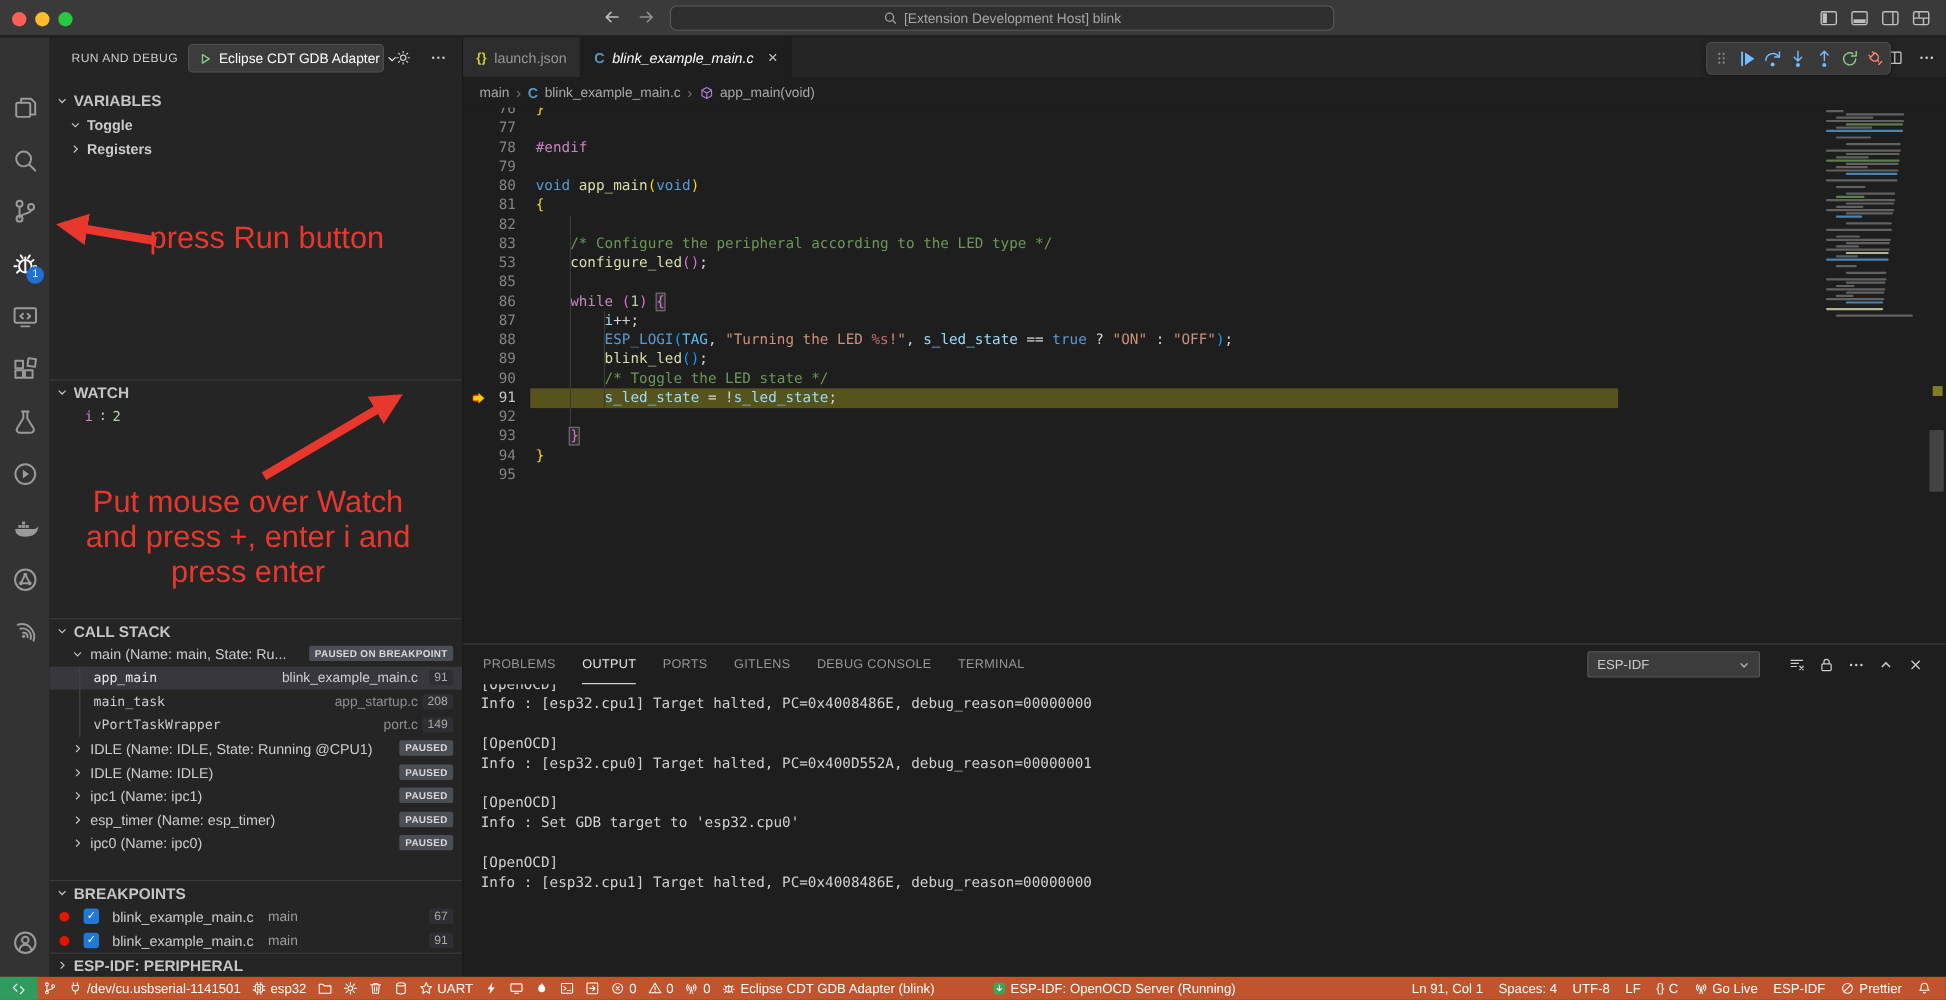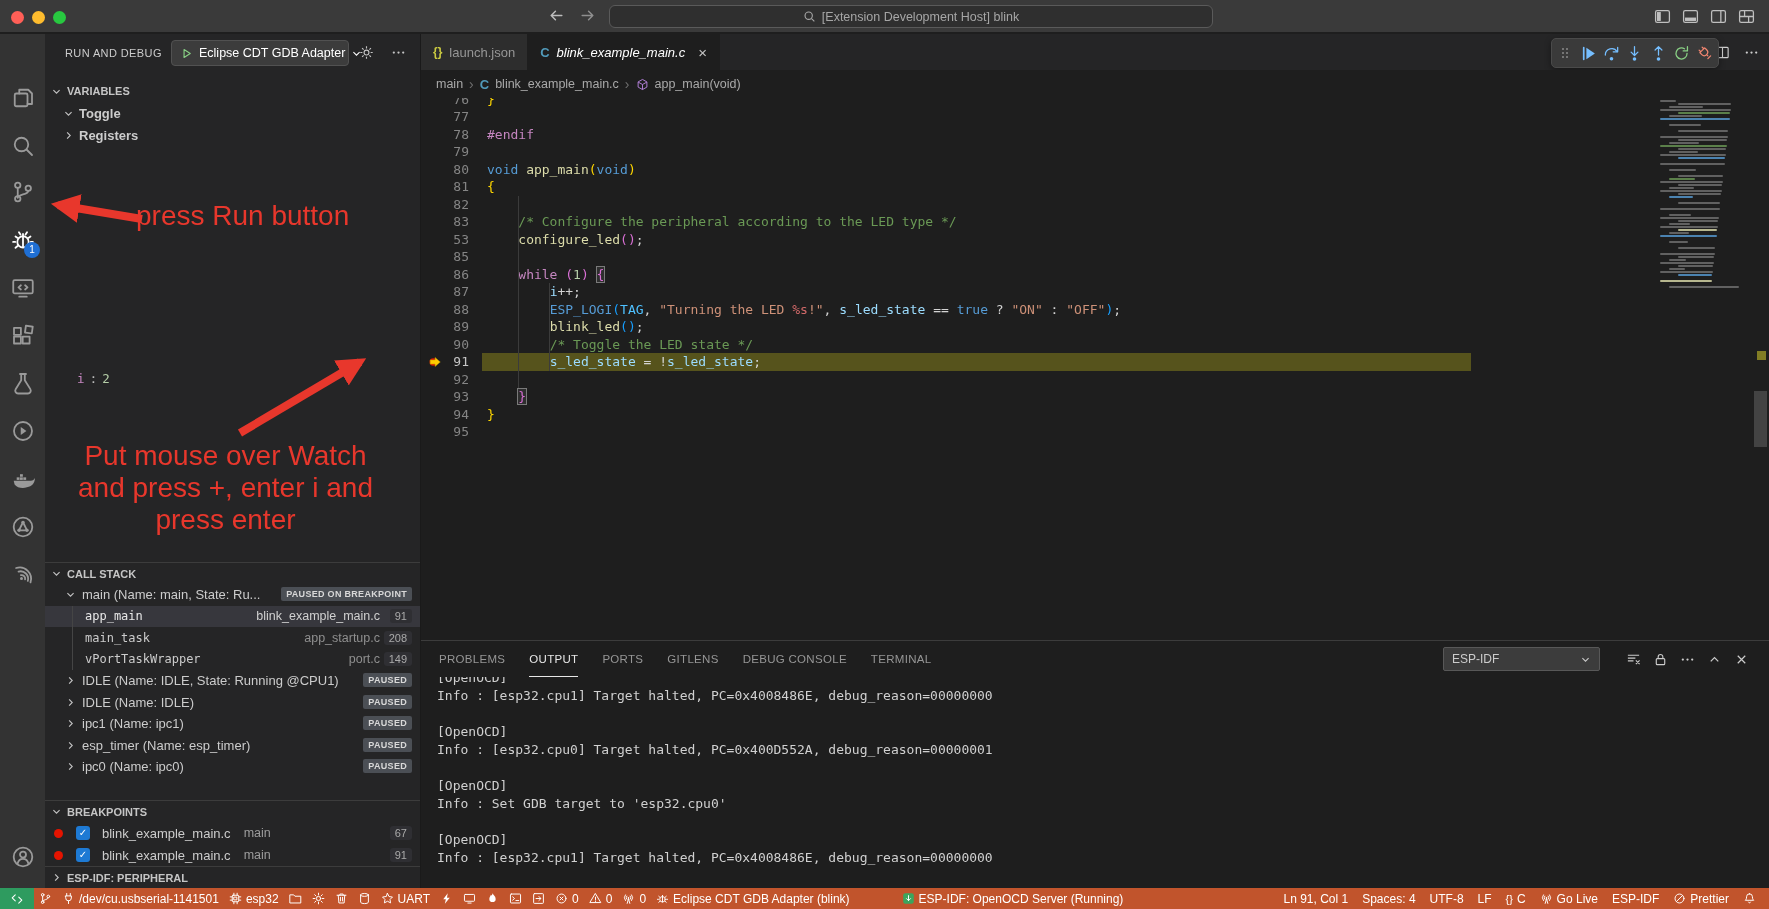--- a/index.html
+++ b/index.html
@@ -33,21 +33,21 @@
   .sidebar { position:absolute; left:45px; top:34px; width:376px; bottom:21px; background:#252526;
              border-right:1px solid #1a1a1a; font-size:13px; }
   .sb-header { position:absolute; left:0; top:0; right:0; height:38px; display:flex; align-items:center; }
   .sb-title { margin-left:20px; font-size:11px; color:#cccccc; letter-spacing:.4px; }
   .launch-select { position:absolute; left:126px; top:6px; width:178px; height:26px; background:#3c3c3c;
                    border:1px solid #515151; border-radius:4px; display:flex; align-items:center; gap:6px;
                    padding:0 8px; color:#ffffff; font-size:12.5px; white-space:nowrap; }
   .sb-gear { position:absolute; left:314px; top:11px; color:#c5c5c5; }
   .sb-dots { position:absolute; left:346px; top:11px; color:#c5c5c5; }
   .sec-head { position:absolute; left:0; right:0; height:22px; display:flex; align-items:center; gap:5px;
-              padding-left:6px; font-size:11px; font-weight:bold; color:#c5c5c5; }
+              padding-left:6px; font-size:14px; font-weight:bold; color:#c5c5c5; }
   .sec-head.bordered { border-top:1px solid #3c3c3c; }
   .chev { color:#c5c5c5; }
   .tree-row { position:absolute; left:0; right:0; height:22px; display:flex; align-items:center; gap:5px;
               color:#cccccc; }
   .cs-row { position:absolute; left:0; right:0; height:21.5px; display:flex; align-items:center; color:#cccccc; }
   .cs-row.selected { background:#37373d; }
   .cs-badge { position:absolute; right:8px; top:3px; background:#4b4f55; color:#d8d8d8; font-size:9px;
               letter-spacing:.3px; padding:2px 5px; border-radius:2px; font-weight:bold; }
   .cs-frame-fn { position:absolute; left:40px; font-family:"DejaVu Sans Mono", monospace; font-size:12px; }
   .cs-file { position:absolute; right:40px; color:#8f8f8f; font-size:12.5px; }
@@ -100,21 +100,21 @@
   .t-num{color:#B5CEA8} .t-b1{color:#FFD700} .t-b2{color:#DA70D6} .t-b3{color:#179FFF}
   .t-macro{color:#569CD6} .t-const{color:#4FC1FF}
   .t-b2x{color:#DA70D6; outline:1px solid #7a7a7a; background:rgba(120,120,120,.18);}
   .minimap { position:absolute; left:1233px; top:0; width:92px; bottom:0; }
   .mm-line { position:absolute; height:2px; border-radius:1px; }
   .ov-ruler-mark { position:absolute; left:1336px; top:253px; width:9px; height:9px; background:#827d24; }
   .scroll-slider { position:absolute; left:1333px; top:293px; width:13px; height:56px;
                    background:rgba(130,130,130,.38); }
 
   
-  .panel { position:absolute; left:0; right:0; bottom:0; height:248px; background:#1e1e1e;
+  .panel { position:absolute; left:0; right:0; bottom:0; height:303px; background:#1e1e1e;
            border-top:1px solid #3c3c3c; }
   .panel-tabs { position:absolute; left:18px; top:0; height:36px; display:flex; align-items:center; gap:24px; }
   .ptab { font-size:11.5px; letter-spacing:.3px; color:#969696; height:36px; line-height:36px; }
   .ptab.active { color:#e7e7e7; border-bottom:1px solid #e7e7e7; }
   .panel-right { position:absolute; right:20px; top:6px; display:flex; align-items:center; gap:12px; color:#cccccc; }
   .chan-select { width:157px; height:24px; background:#3c3c3c; border:1px solid #585858; border-radius:2px;
                  display:flex; align-items:center; justify-content:space-between; padding:0 8px;
                  font-size:12px; color:#cccccc; margin-right:14px; }
   .output { position:absolute; left:0; top:36px; right:0; bottom:0; overflow:hidden; }
   .out-line { position:absolute; left:16px; right:10px; height:18px; font-family:"DejaVu Sans Mono", monospace;
@@ -342,20 +342,28 @@
         <div class="tree-row" style="top: 90px;">
           <span style="margin-left:18px" class="chev">
             <svg width="11" height="11" viewBox="0 0 16 16" fill="none" stroke="currentColor" stroke-width="1.6">
               <path d="M6 3.5L10.5 8L6 12.5"></path>
             </svg>
           </span>
           <span style="font-weight:bold">Registers</span>
         </div>
       </div>
 
+    <div class="sec-head bordered" style="top:311px">
+      <span class="chev">
+          <svg width="11" height="11" viewBox="0 0 16 16" fill="none" stroke="currentColor" stroke-width="1.6">
+            <path d="M3.5 6l4.5 4.5L12.5 6"></path>
+          </svg>
+        </span>
+      <span>WATCH</span>
+    </div>
     <div id="watch-rows">
         <div class="tree-row" style="top: 333px;">
           <span class="watch-name">i</span>
           <span class="watch-sep">:</span>
           <span class="watch-val">2</span>
         </div>
       </div>
 
     <div class="sec-head bordered" style="top:528px">
       <span class="chev">

